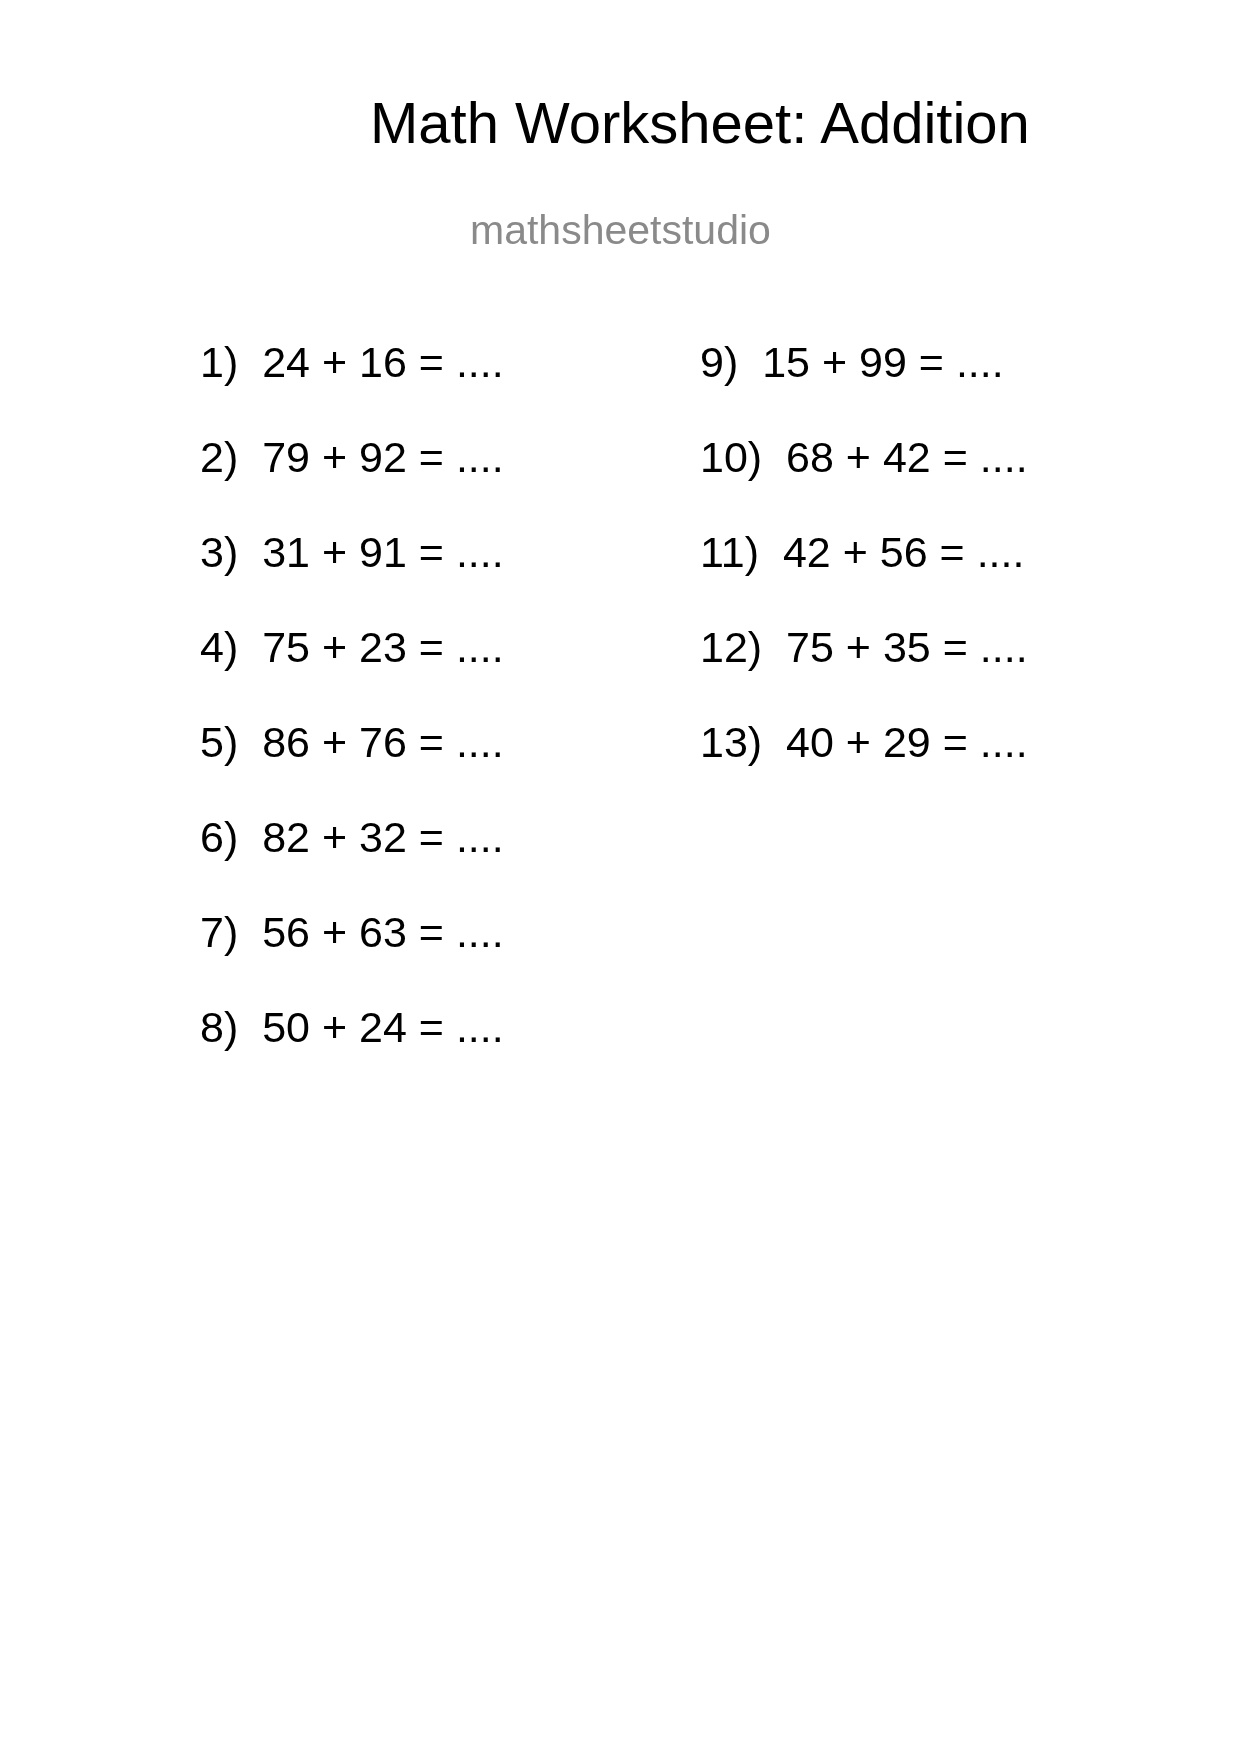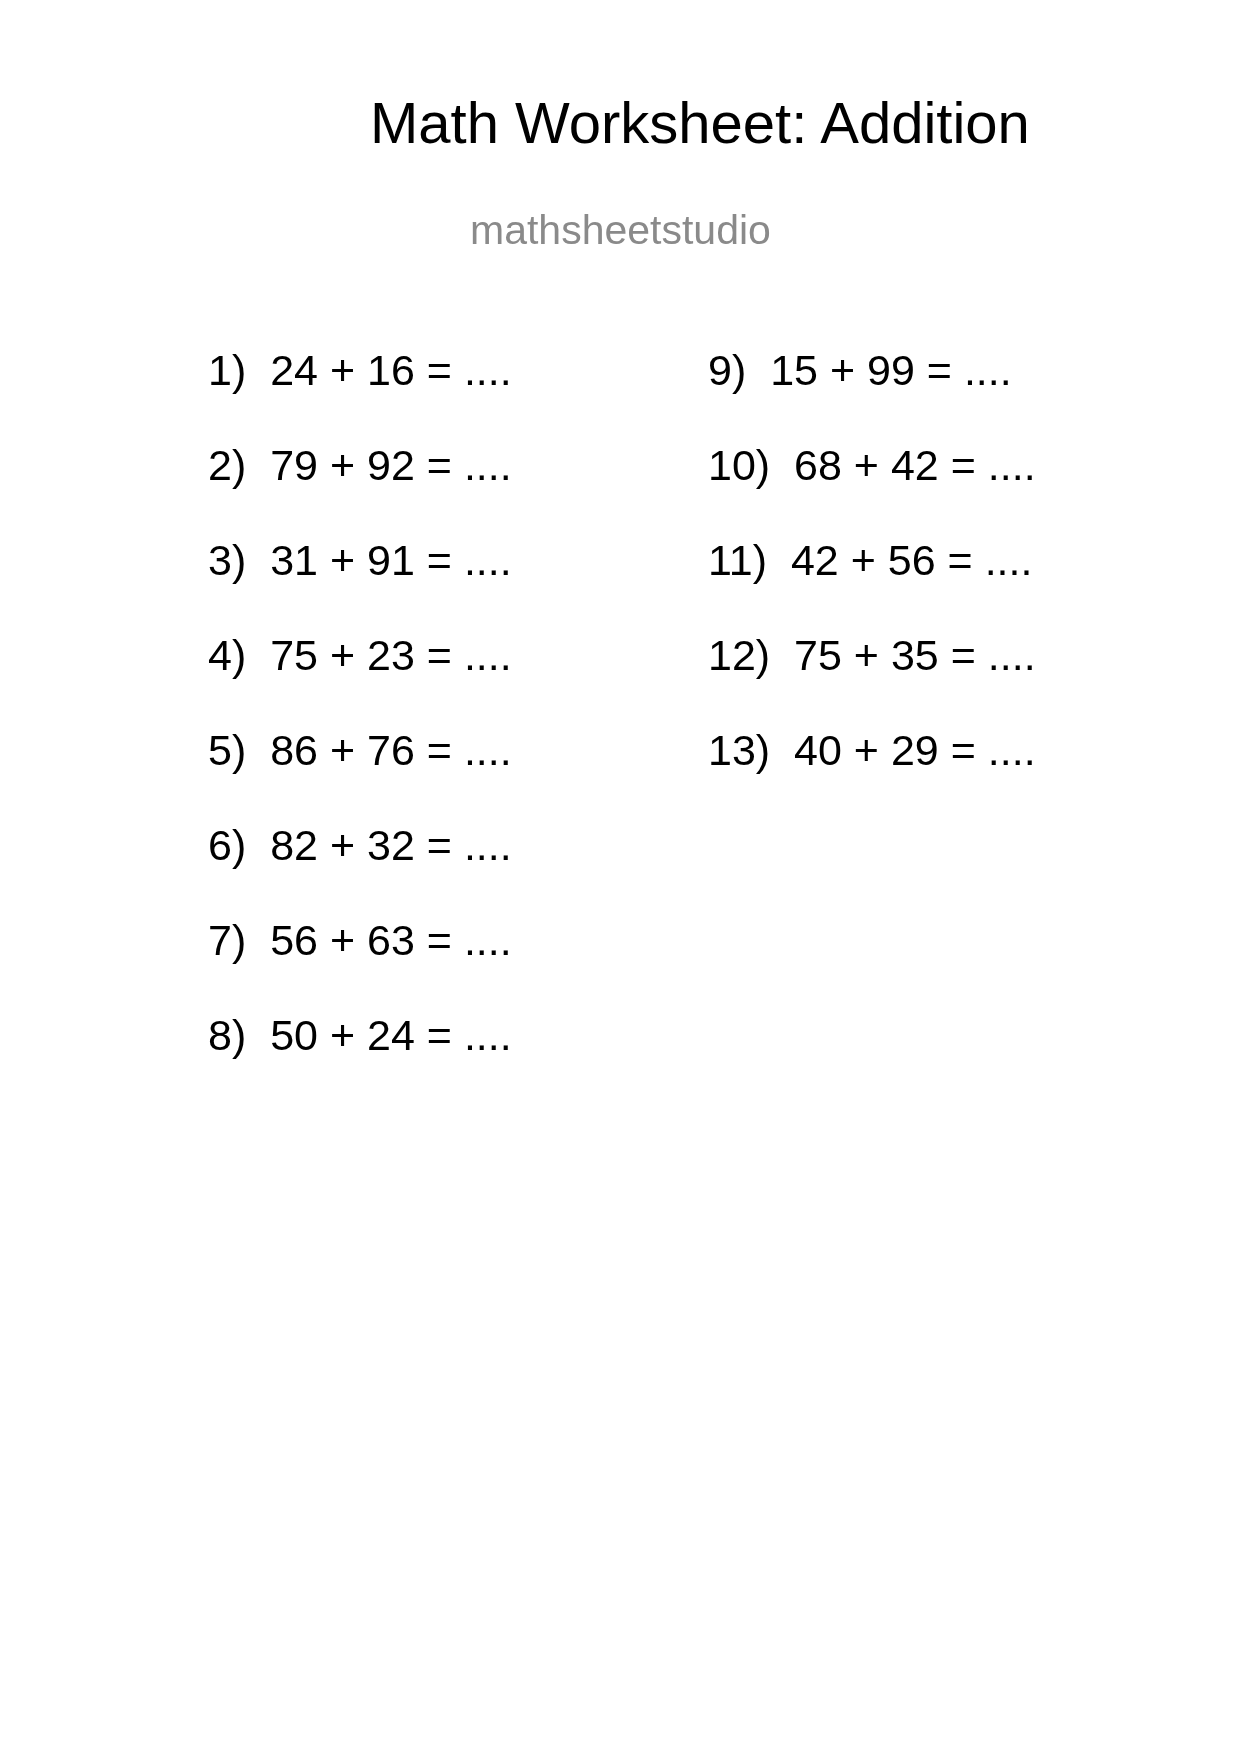--- a/index.html
+++ b/index.html
@@ -29,22 +29,21 @@
       left: 470px;
       top: 182px;
       font-size: 41px;
       line-height: 50px;
       white-space: nowrap;
       color: #8a8a8a;
       margin-top: 23px;
     }
     .column {
       position: absolute;
-      top: 344px;
-      margin-left: 8px;
+      top: 336px;
     }
     .col-left { left: 200px; }
     .col-right { left: 700px; }
     .problem {
       height: 95px;
       font-size: 43px;
       line-height: 52px;
       white-space: nowrap;
     }
     .problem span { white-space: pre; }

